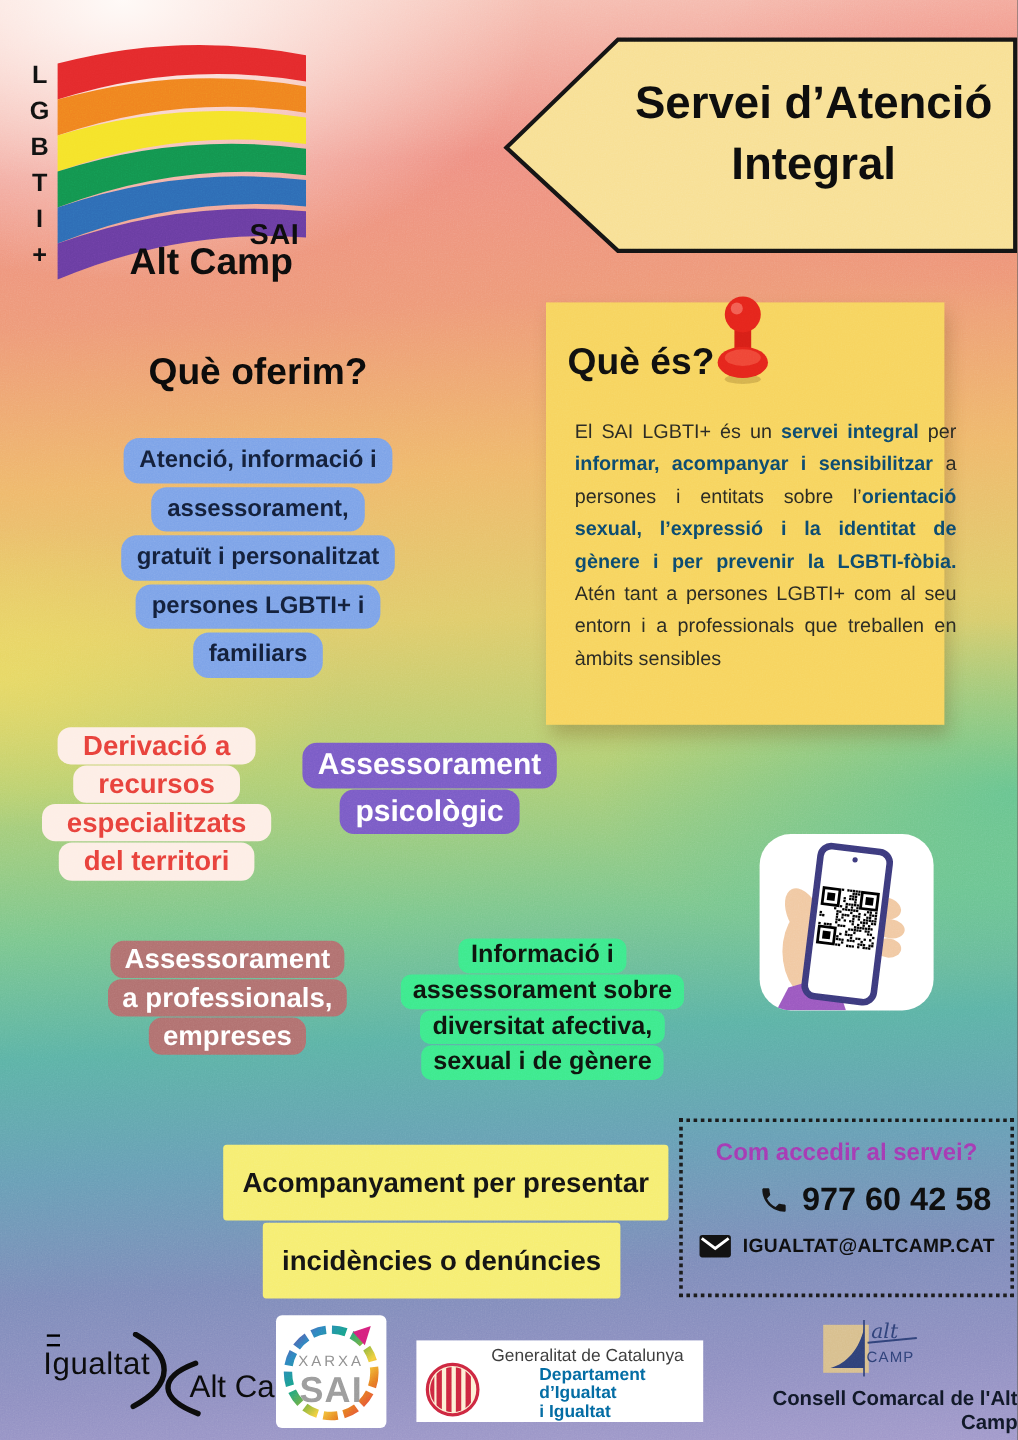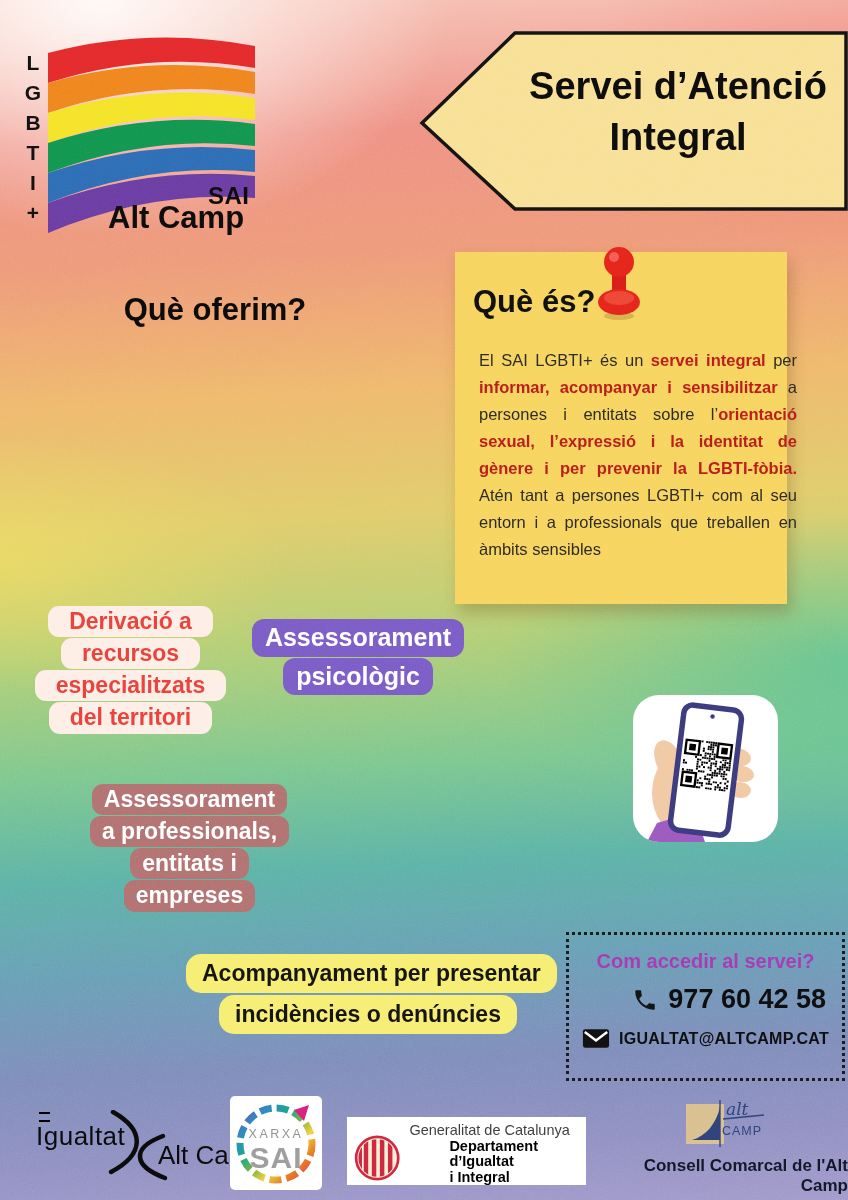--- a/index.html
+++ b/index.html
@@ -36,43 +36,43 @@
   .bubble-juridic .lw{margin:1px 0;}
   .bubble-juridic .bl{padding:4px 13px;border-radius:12px;}
   .bubble-prof{left:72px;top:783px;width:235px;font-size:23px;}
   .bubble-prof .lw{margin:1px 0;}
   .bubble-prof .bl{padding:2px 12px;border-radius:11px;}
   .bubble-divers{left:323px;top:781px;width:258px;font-size:21px;}
   .bubble-divers .lw{margin:1px 0;}
   .bubble-divers .bl{padding:2px 10px;border-radius:9px;}
   .bubble-acomp{left:186px;top:952px;width:364px;font-size:23px;}
   .bubble-acomp .lw{margin:2px 0;}
-  .bubble-acomp .bl{padding:6px 16px;border-radius:15px;}
+  .bubble-acomp .bl{padding:18px 16px;border-radius:3px;}
   
   .note{left:455px;top:252px;width:332px;height:352px;background:#f7d45f;box-shadow:4px 9px 14px rgba(100,60,20,.28);}
   .note-heading{left:18px;top:32px;font-size:31px;font-weight:800;color:#101010;}
   .note-body{left:24px;top:95px;width:318px;font-size:16.5px;line-height:1.64;color:#2a2a24;text-align:justify;}
-  .note-body b{color:#b91c1c;}
+  .note-body b{color:#0c4a6e;}
   .pin{left:133px;top:-6px;}
   
   .qrcard{left:633px;top:695px;width:145px;height:147px;background:#fff;border-radius:26px;overflow:hidden;}
   
   .contact{left:566px;top:932px;width:273px;height:143px;border:3px dotted #1b1b1b;}
   .contact-heading{margin-top:15px;text-align:center;font-size:20px;font-weight:800;}
   .contact-phone{display:flex;align-items:center;justify-content:flex-end;gap:10px;margin:11px 16px 0 0;font-size:27px;font-weight:800;color:#0e0e0e;}
   .contact-email{display:flex;align-items:center;justify-content:center;gap:9px;margin-top:13px;font-size:16px;font-weight:800;letter-spacing:.3px;color:#0e0e0e;}
   
   .ig-text{left:36px;top:1121px;font-size:26px;font-weight:500;color:#0b0b0b;letter-spacing:.5px;text-align:center;}
   .ig-macron{left:39px;top:1112px;width:11px;height:6px;border-top:2px solid #000;border-bottom:2px solid #000;}
   .ig-arcs{left:101px;top:1110px;}
   .ig-altcamp{left:158px;top:1140px;font-size:26px;font-weight:500;color:#0b0b0b;}
   .xarxa-card{left:230px;top:1096px;width:92px;height:94px;background:#fff;border-radius:5px;}
   .gene-card{left:347px;top:1117px;width:239px;height:68px;background:#fff;display:flex;align-items:flex-end;}
   .gene-text{margin-left:8px;font-size:14.5px;line-height:15.5px;color:#3b3b3b;}
-  .gene-text .b{font-weight:700;color:#000000;margin-left:40px;}
+  .gene-text .b{font-weight:700;color:#0369a1;margin-left:40px;}
   .consell-label{left:592px;top:1156px;width:256px;text-align:right;font-size:17px;font-weight:700;color:#111827;}
   .grain{left:0;top:0;mix-blend-mode:overlay;pointer-events:none;z-index:40;}
 </style>
 </head>
 <body>
 
 <div class="poster">
 
   <div class="abs vletters">
       <div>L</div>
@@ -96,35 +96,47 @@
   <svg class="abs" style="left:418px;top:28px;" width="430" height="186" viewBox="0 0 430 186">
     <polygon points="4,95 97,5 428,5 428,181 97,181" fill="#f8e095" stroke="#141414" stroke-width="3.5"></polygon>
   </svg>
   <div class="abs banner-text">
     <div>Servei d’Atenció</div>
     <div>Integral</div>
   </div>
 
   <div class="abs heading-oferim">Què oferim?</div>
 
+  <div class="bubble bubble-atencio" style="--bg: #7da3e8; --fg: #14203a;">
+      <div class="lw"><span class="bl">Atenció, informació i</span></div>
+      <div class="lw"><span class="bl">assessorament,</span></div>
+      <div class="lw"><span class="bl">gratuït i personalitzat</span></div>
+      <div class="lw"><span class="bl">persones LGBTI+ i</span></div>
+      <div class="lw"><span class="bl">familiars</span></div>
+    </div>
   <div class="bubble bubble-derivacio" style="--bg: #fdeee6; --fg: #e8413b;">
       <div class="lw"><span class="bl">Derivació a</span></div>
       <div class="lw"><span class="bl">recursos</span></div>
       <div class="lw"><span class="bl">especialitzats</span></div>
       <div class="lw"><span class="bl">del territori</span></div>
     </div>
   <div class="bubble bubble-juridic" style="--bg: #7a5cc6; --fg: #ffffff;">
       <div class="lw"><span class="bl">Assessorament</span></div>
       <div class="lw"><span class="bl">psicològic</span></div>
     </div>
   <div class="bubble bubble-prof" style="--bg: #b17170; --fg: #ffffff;">
       <div class="lw"><span class="bl">Assessorament</span></div>
       <div class="lw"><span class="bl">a professionals,</span></div>
-      <div class="lw"><span class="bl">entitats i</span></div>
       <div class="lw"><span class="bl">empreses</span></div>
+    </div>
+  <div class="bubble bubble-divers" style="--bg: #3eea8d; --fg: #0e150e;">
+      <div class="lw"><span class="bl">Informació i</span></div>
+      <div class="lw"><span class="bl">assessorament sobre</span></div>
+      <div class="lw"><span class="bl">diversitat afectiva,</span></div>
+      <div class="lw"><span class="bl">sexual i de gènere</span></div>
     </div>
   <div class="bubble bubble-acomp" style="--bg: #f6ee72; --fg: #141414;">
       <div class="lw"><span class="bl">Acompanyament per presentar</span></div>
       <div class="lw"><span class="bl">incidències o denúncies</span></div>
     </div>
 
   <div class="abs note" style="background: rgb(247, 212, 95);">
     <svg class="abs pin" width="62" height="82" viewBox="0 0 62 82">
       <ellipse cx="31" cy="70" rx="15" ry="4" fill="rgba(60,30,0,0.18)"></ellipse>
       <rect x="24" y="24" width="14" height="30" rx="4" fill="#d71f17"></rect>
@@ -360,21 +372,21 @@
         <rect x="12" y="4" width="5" height="46" fill="#cd2740"></rect>
         <rect x="21" y="4" width="5" height="46" fill="#cd2740"></rect>
         <rect x="30" y="4" width="5" height="46" fill="#cd2740"></rect>
         <rect x="39" y="4" width="5" height="46" fill="#cd2740"></rect>
         <path d="M 10,2 A 25 25 0 0 0 10,52 Z" fill="#cd2740"></path>
       </g>
     </svg>
     <div class="gene-text">
       <div>Generalitat de Catalunya</div>
       <div class="b">Departament d’Igualtat</div>
-      <div class="b">i Integral</div>
+      <div class="b">i Igualtat</div>
     </div>
   </div>
 
   <svg class="abs" style="left:684px;top:1100px;" width="95" height="52" viewBox="0 0 95 52">
     <rect x="2" y="4" width="38" height="40" fill="#d8bf8e"></rect>
     <path d="M 8,40 C 22,36 32,24 36,7 L 36,40 Z" fill="#2f4178"></path>
     <line x1="36" y1="0" x2="36" y2="47" stroke="#2f4178" stroke-width="1.4"></line>
     <line x1="39" y1="19" x2="80" y2="15" stroke="#2f4178" stroke-width="1.6"></line>
     <text x="42" y="15" font-size="17" font-style="italic" fill="#2f4178" font-family="DejaVu Serif, serif">alt</text>
     <text x="38" y="35" font-size="12.5" letter-spacing="1" fill="#2f4178" font-family="Liberation Sans, sans-serif">CAMP</text>

